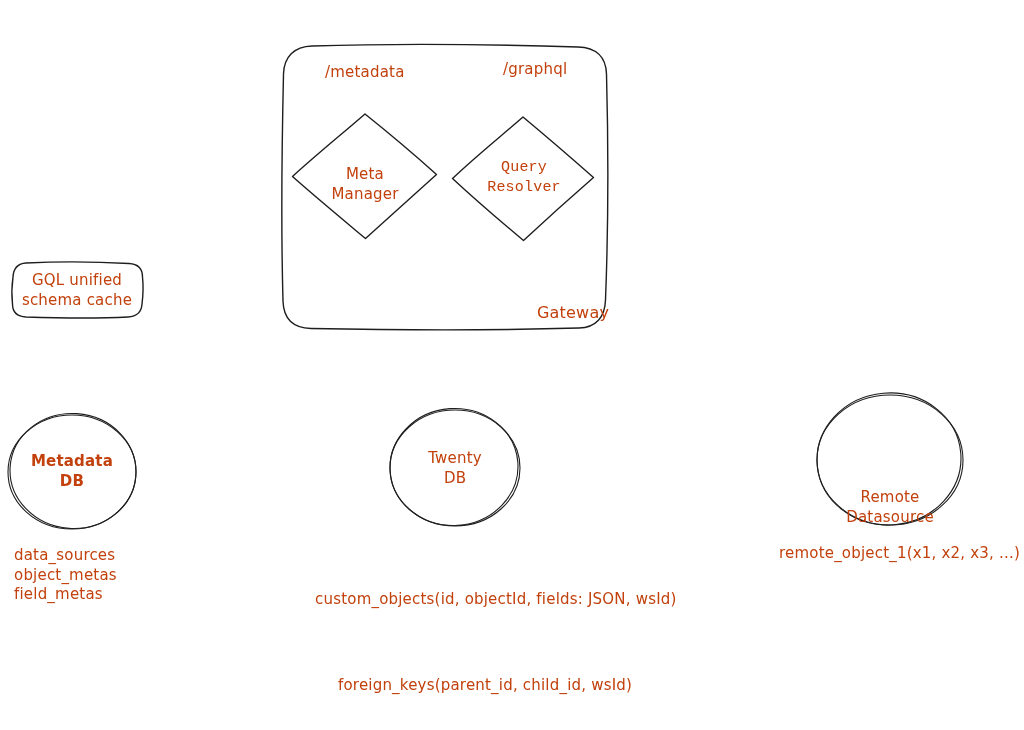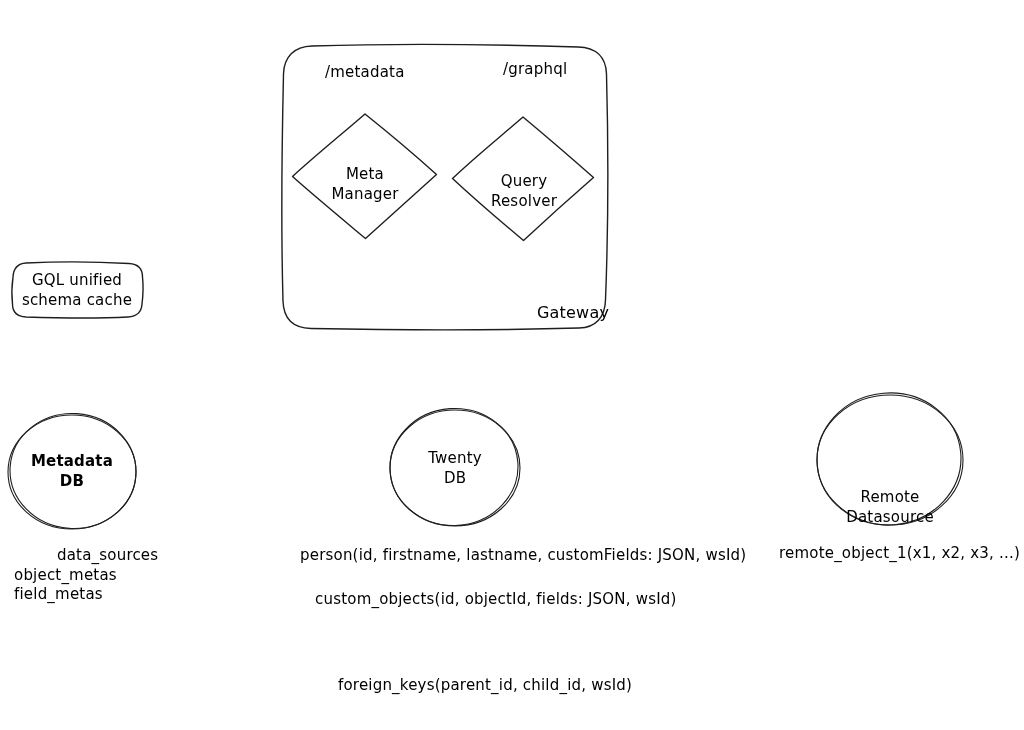--- a/index.html
+++ b/index.html
@@ -17,21 +17,21 @@
     color: #1e1e1e;
   }
   #shapes {
     position: absolute;
     left: 0; top: 0;
     width: 1024px;
     height: 730px;
   }
   .lbl {
     position: absolute;
-    color: #000000;
+    color: #c2410c;
     font-size: 15px;
     line-height: 1.35;
     white-space: pre-line;
     letter-spacing: 0.2px;
   }
   .centered {
     transform: translate(-50%, -50%);
     text-align: center;
   }
   .sketch {
@@ -98,40 +98,39 @@
     <ellipse class="sketch-thin" cx="889" cy="459" rx="72" ry="66" transform="rotate(-5 889 459)"></ellipse>
   </svg>
 
   <div class="lbl" style="left:325px; top:62px;">/metadata</div>
 
   <div class="lbl" style="left:488px; top:59px;margin-left:15px;">/graphql</div>
 
   <div class="lbl centered" style="left:365px; top:184px;text-align:center;">Meta
 Manager</div>
 
-  <div class="lbl centered" style="left:524px; top:191px;">Query
+  <div class="lbl centered" style="left:524px; top:178px;font-family:Liberation Mono, monospace;">Query
 Resolver</div>
 
   <div class="lbl" style="left:537px; top:302px; font-size:16px;">Gateway</div>
 
   <div class="lbl centered" style="left:77px; top:290px;">GQL unified
 schema cache</div>
 
   <div class="lbl centered" style="left:72px; top:471px;font-weight:bold;">Metadata
 DB</div>
 
   <div class="lbl centered" style="left:455px; top:468px;">Twenty
 DB</div>
 
   <div class="lbl centered" style="left:890px; top:460px;margin-top:47px;">Remote
 Datasource</div>
 
-  <div class="lbl" style="left:14px; top:545px;margin-left:43px;">data_sources</div>
+  <div class="lbl" style="left:14px; top:545px;">data_sources</div>
   <div class="lbl" style="left:14px; top:565px;">object_metas</div>
   <div class="lbl" style="left:14px; top:584px;">field_metas</div>
 
-  <div class="lbl" style="left:300px; top:545px;">person(id, firstname, lastname, customFields: JSON, wsId)</div>
   <div class="lbl" style="left:315px; top:589px;">custom_objects(id, objectId, fields: JSON, wsId)</div>
   <div class="lbl" style="left:338px; top:662px;margin-top:13px;">foreign_keys(parent_id, child_id, wsId)</div>
 
   <div class="lbl" style="left:779px; top:543px;">remote_object_1(x1, x2, x3, ...)</div>
 
 </div>
 
 </body></html>

